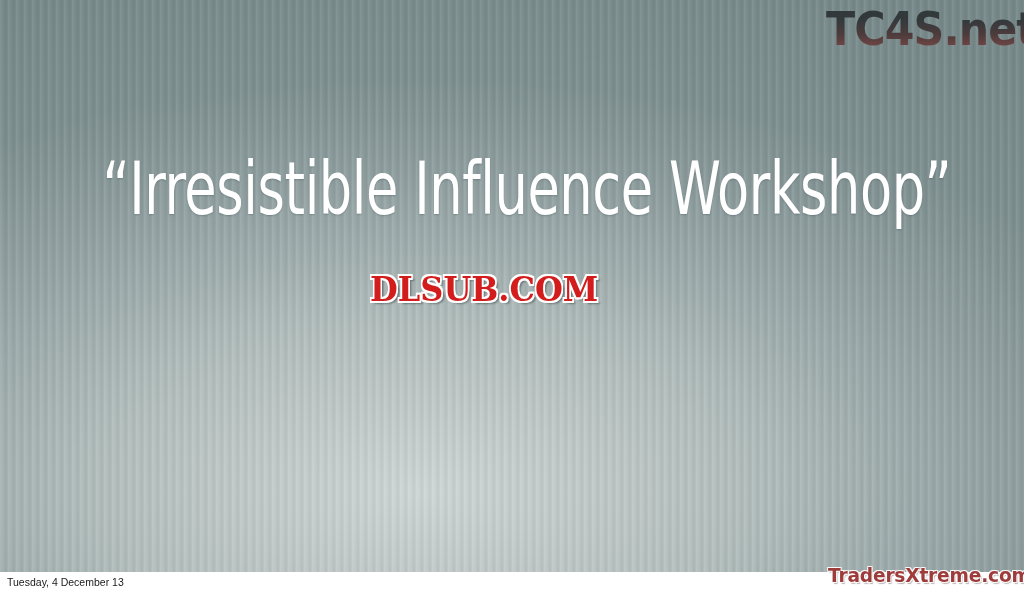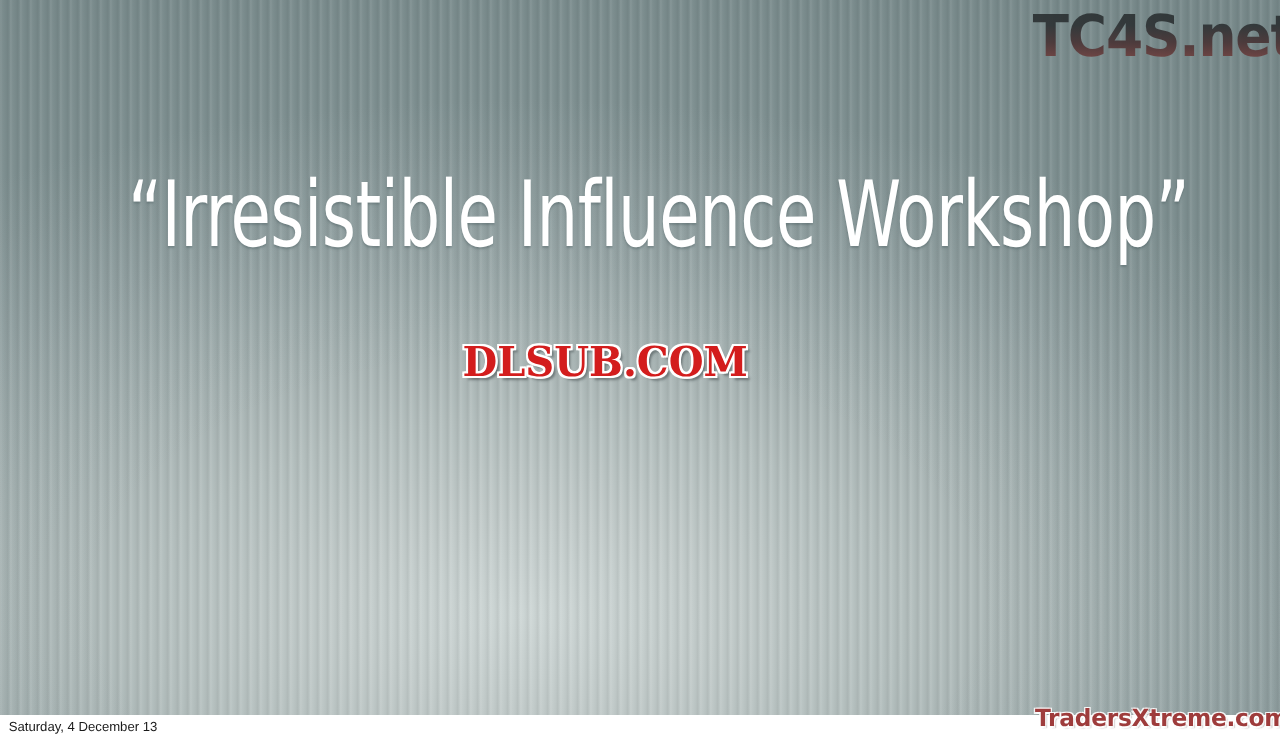--- a/index.html
+++ b/index.html
@@ -64,21 +64,21 @@
       rgba(0,0,0,0) 35%,
       rgba(40,60,62,0.05) 68%,
       rgba(30,50,52,0.13) 100%);
     pointer-events: none;
   }
 
   
   .title-block {
     position: absolute;
     left: 0;
-    top: 136px;
+    top: 152px;
     width: 1024px;
     text-align: left;
   }
   .slide-title {
     font-family: "DejaVu Sans Condensed", "Liberation Sans Narrow", "Liberation Sans", sans-serif;
     font-stretch: condensed;
     font-size: 73px;
     line-height: 1.0;
     font-weight: 400;
     color: #ffffff;
@@ -212,18 +212,18 @@
       <div class="slide-title">“Irresistible Influence Workshop”</div>
     </div>
 
 
     <div class="wm-dlsub">DLSUB.COM</div>
 
     <div class="wm-tc4s">TC4S.net</div>
   </div>
 
   <div class="footer">
-    <div class="footer-date">Saturday, 4 December 13</div>
+    <div class="footer-date">Tuesday, 4 December 13</div>
   </div>
 
   <div class="wm-traders">TradersXtreme.com</div>
 
 </div>
 
 </body></html>

